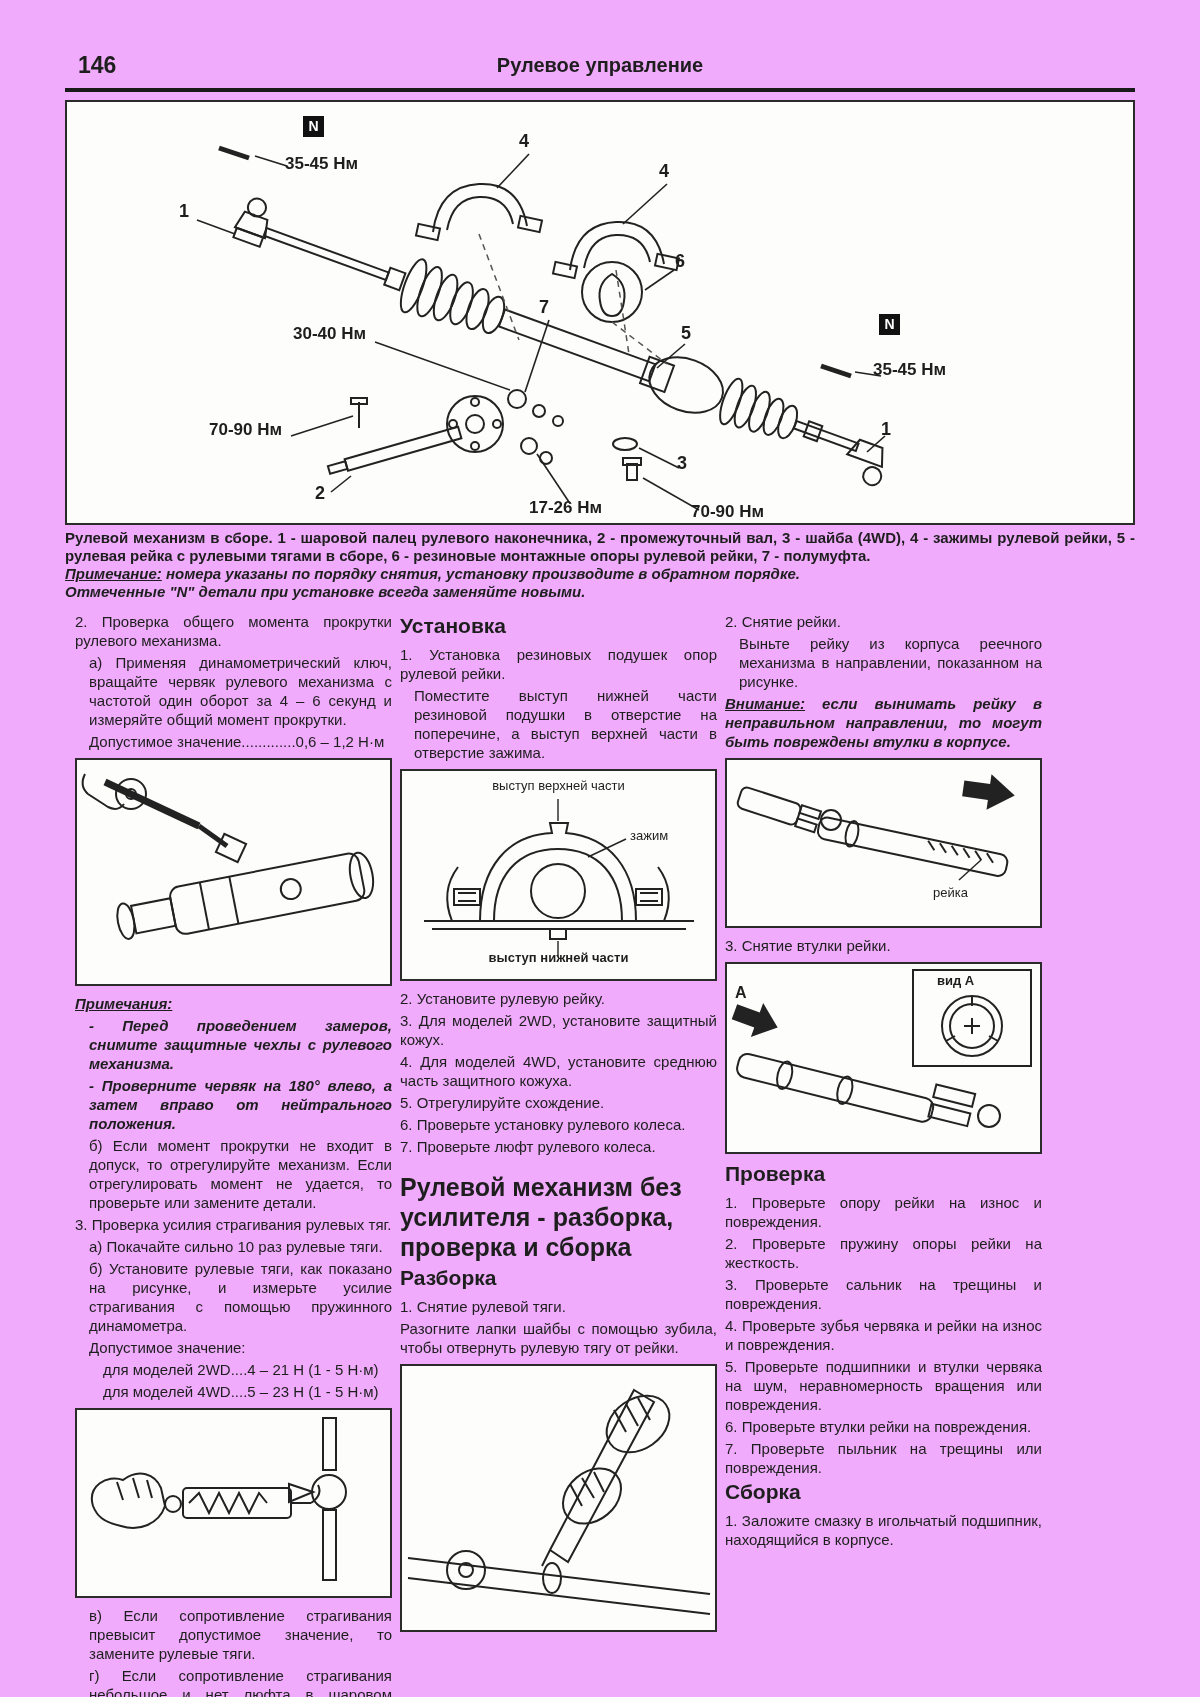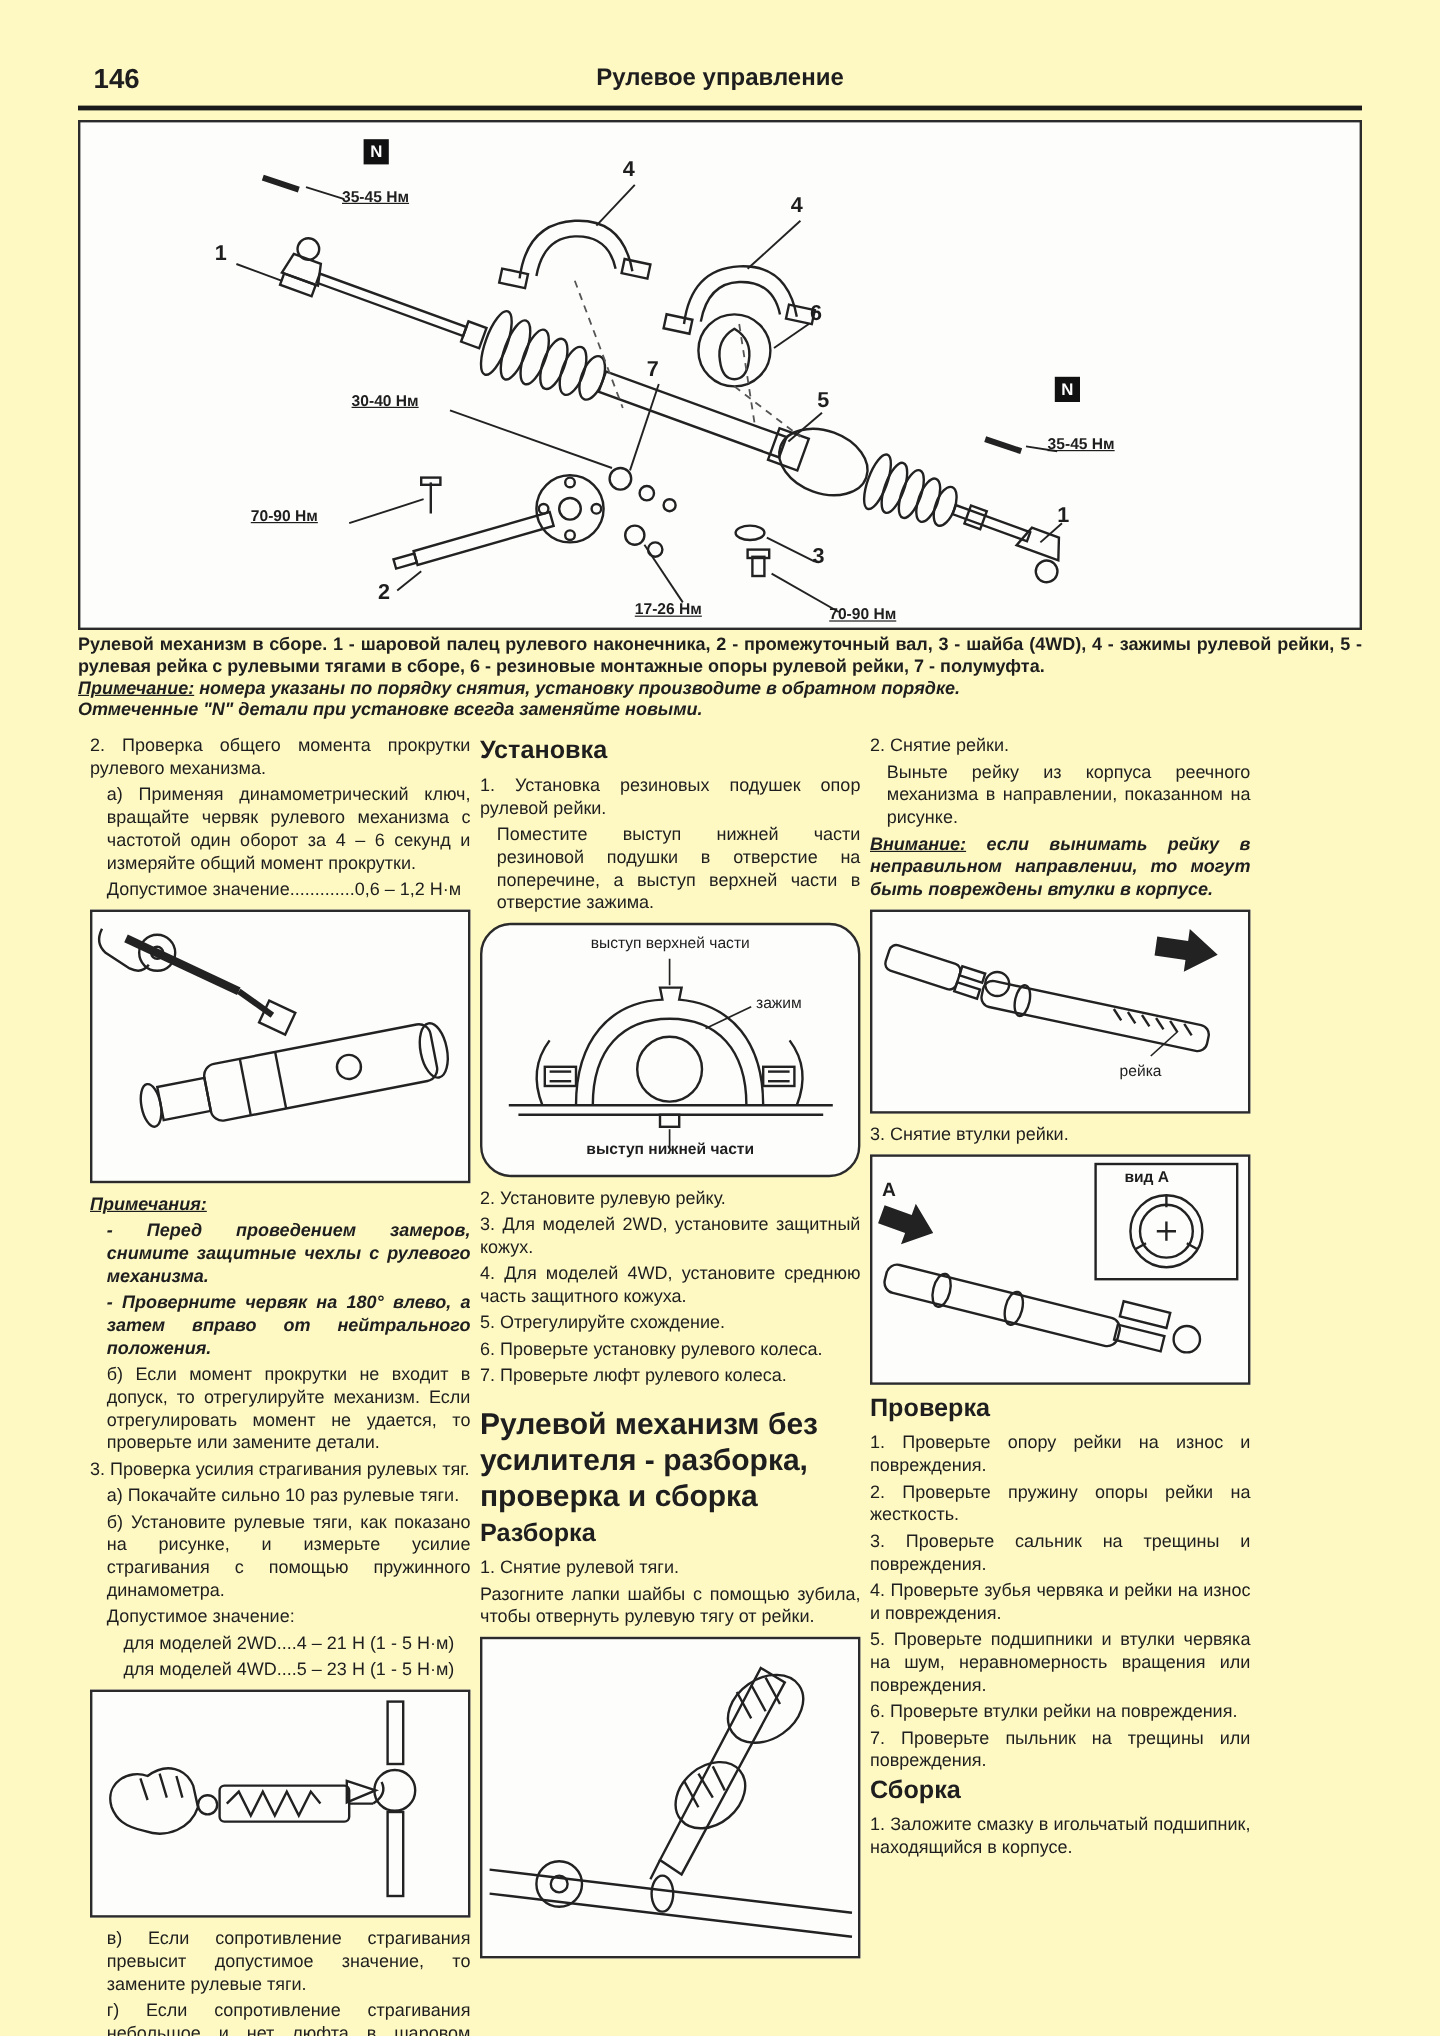--- a/index.html
+++ b/index.html
@@ -1,32 +1,32 @@
 <!DOCTYPE html>
 <html><head>
 <meta charset="utf-8">
 <style>
   html,body{margin:0;padding:0;}
   .page{
     position:relative;width:1200px;height:1697px;
-    background:#fef9c3;color:#1e1e1e;
+    background:#f0abfc;color:#1e1e1e;
     font-family:"Liberation Sans",sans-serif;
     font-size:15px;line-height:19px;overflow:hidden;
   }
   
   .pagenum{position:absolute;left:78px;top:56px;font-size:23px;font-weight:bold;}
   .ptitle{position:absolute;left:0;right:0;top:56px;text-align:center;font-size:20px;font-weight:bold;}
   .rule{position:absolute;left:65px;top:88px;width:1070px;height:4px;background:#1a1a1a;}
   
   .fig{border:2px solid #2b2b2b;background:#fdfdfc;position:relative;}
   .mainfig{position:absolute;left:65px;top:100px;width:1066px;height:421px;}
   svg{display:block;}
   .stroke{stroke:#222;stroke-width:2;fill:none;}
   
-  .dlabel{position:absolute;font-weight:bold;font-size:13px;white-space:nowrap;text-decoration:underline;}
+  .dlabel{position:absolute;font-weight:bold;font-size:17px;white-space:nowrap;}
   .dnum{position:absolute;font-weight:bold;font-size:18px;}
   .nbox{position:absolute;width:21px;height:21px;background:#111;color:#fff;
         font-weight:bold;font-size:14px;display:flex;align-items:center;justify-content:center;}
   
   .caption-block{position:absolute;left:65px;top:529px;width:1070px;}
   .caption{margin:0;font-weight:bold;text-align:justify;line-height:18px;}
   .note-label{font-weight:bold;font-style:italic;text-decoration:underline;}
   .note-text{font-weight:bold;font-style:italic;}
   
   .cols{position:absolute;left:75px;top:612px;width:967px;
@@ -240,21 +240,21 @@
 
       <p class="ind">в) Если сопротивление страгивания превысит допустимое значение, то замените рулевые тяги.</p>
       <p class="ind">г) Если сопротивление страгивания небольшое и нет люфта в шаровом шарнире рулевых тяг, то рулевые тяги можно устанавливать повторно.</p>
     </div>
 
     <div class="col">
       <h2>Установка</h2>
       <p>1. Установка резиновых подушек опор рулевой рейки.</p>
       <p class="ind">Поместите выступ нижней части резиновой подушки в отверстие на поперечине, а выступ верхней части в отверстие зажима.</p>
 
-      <div class="fig" style="height:208px;border-radius:26px;">
+      <div class="fig" style="height:208px;">
         <svg width="313" height="204" viewBox="0 0 313 204">
           <g class="stroke">
             <line x1="22" y1="150" x2="292" y2="150"></line>
             <line x1="30" y1="158" x2="284" y2="158"></line>
             <path d="M78,150 C78,96 106,64 150,62 L148,52 L166,52 L164,62 C208,66 234,98 234,150"></path>
             <path d="M92,150 C92,104 116,78 156,78 C196,78 220,104 220,150"></path>
             <circle cx="156" cy="120" r="27"></circle>
             <rect x="52" y="118" width="26" height="16"></rect>
             <line x1="56" y1="122" x2="74" y2="122"></line>
             <line x1="56" y1="130" x2="74" y2="130"></line>

